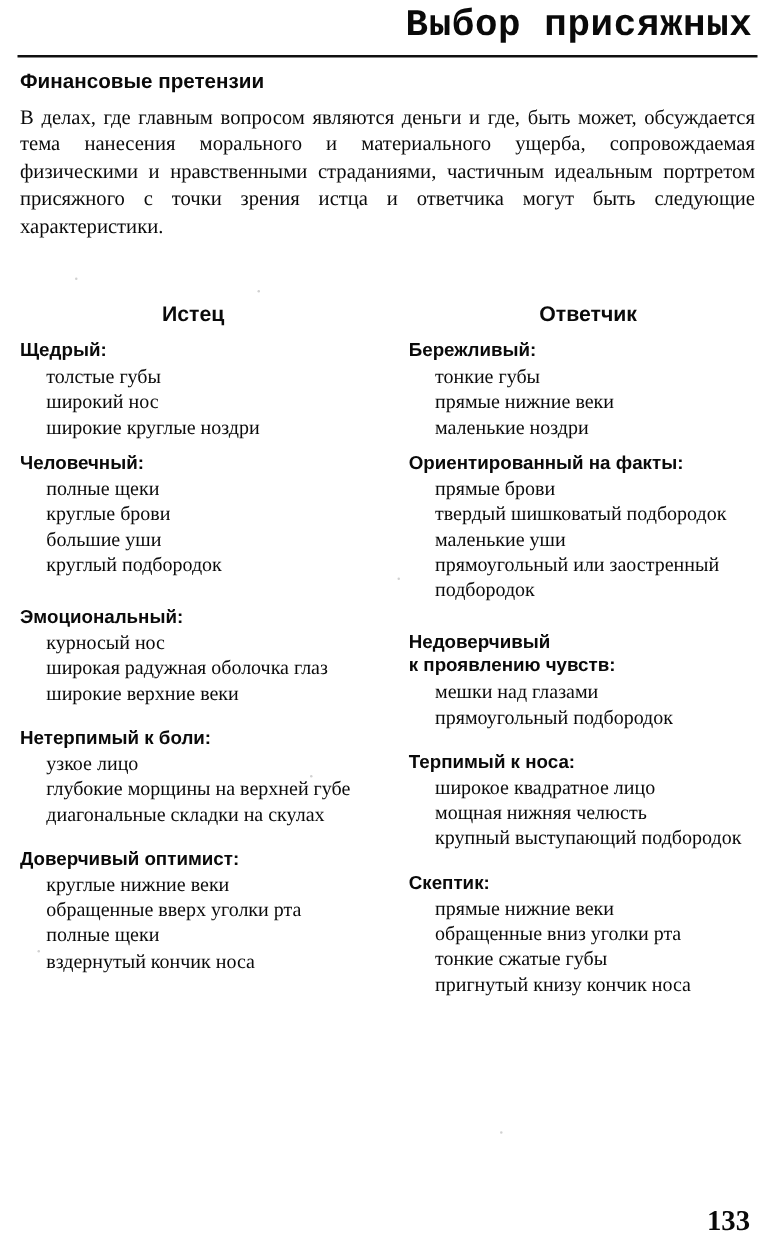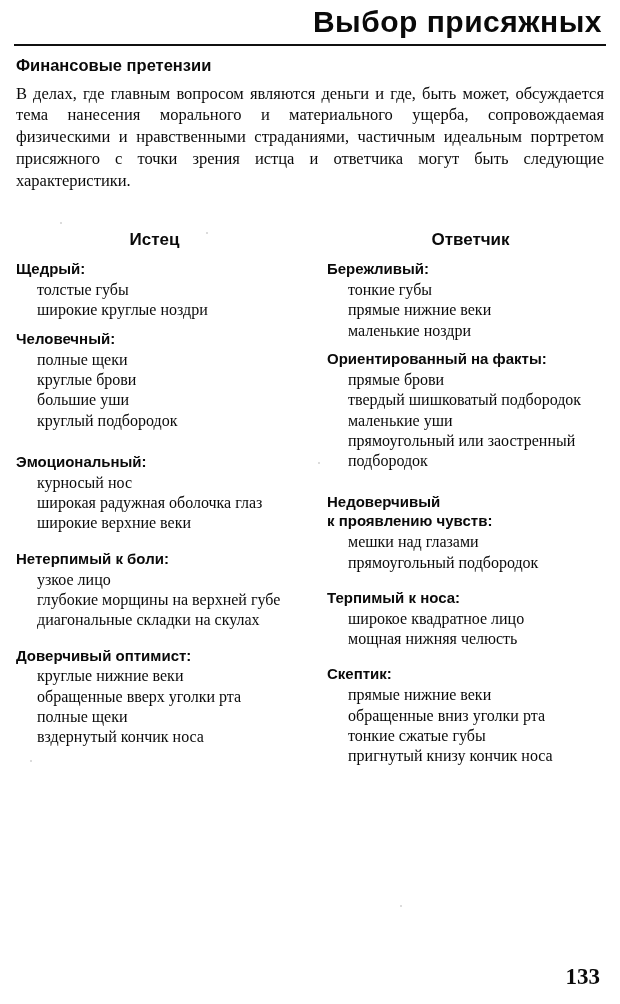--- a/index.html
+++ b/index.html
@@ -15,21 +15,21 @@
     color: #0a0a0a;
     overflow: hidden;
   }
   .page {
     position: absolute;
     inset: 0;
     padding: 0 14px;
     box-sizing: border-box;
   }
   .page-title {
-    font-family: Liberation Sans, sans-serif;
+    font-family: Liberation Mono, monospace;
     font-weight: bold;
     font-size: 30px;
     letter-spacing: 0.5px;
     text-align: right;
     margin: 6px 4px 0 0;
     line-height: 1.05;
   }
   .rule {
     border: none;
     border-top: 2px solid #101010;
@@ -45,21 +45,21 @@
     font-family: "Liberation Serif", serif;
     font-size: 16.5px;
     line-height: 1.33;
     text-align: justify;
     margin: 0 2px 0 2px;
     hyphens: manual;
   }
   .columns {
     display: flex;
     gap: 34px;
-    margin-top: 38px;
+    margin-top: 50px;
     padding: 0 2px;
   }
   .col {
     width: 50%;
     box-sizing: border-box;
   }
   .col-title {
     font-family: "Liberation Sans", sans-serif;
     font-weight: bold;
     font-size: 17px;
@@ -121,20 +121,21 @@
 
   <div class="columns">
 
     <div class="col col-left">
       <div class="col-title">Истец</div>
 
       <div class="group">
         <div class="group-title">Щедрый:</div>
         <ul class="items">
           <li>толстые губы</li>
+          <li>широкий нос</li>
           <li>широкие круглые ноздри</li>
         </ul>
       </div>
 
       <div class="group gap-lg">
         <div class="group-title">Человечный:</div>
         <ul class="items">
           <li>полные щеки</li>
           <li>круглые брови</li>
           <li>большие уши</li>
@@ -200,20 +201,21 @@
           <li>мешки над глазами</li>
           <li>прямоугольный подбородок</li>
         </ul>
       </div>
 
       <div class="group gap-md">
         <div class="group-title">Терпимый к носа:</div>
         <ul class="items">
           <li>широкое квадратное лицо</li>
           <li>мощная нижняя челюсть</li>
+          <li>крупный выступающий подбородок</li>
         </ul>
       </div>
 
       <div class="group">
         <div class="group-title">Скептик:</div>
         <ul class="items">
           <li>прямые нижние веки</li>
           <li>обращенные вниз уголки рта</li>
           <li>тонкие сжатые губы</li>
           <li>пригнутый книзу кончик носа</li>

